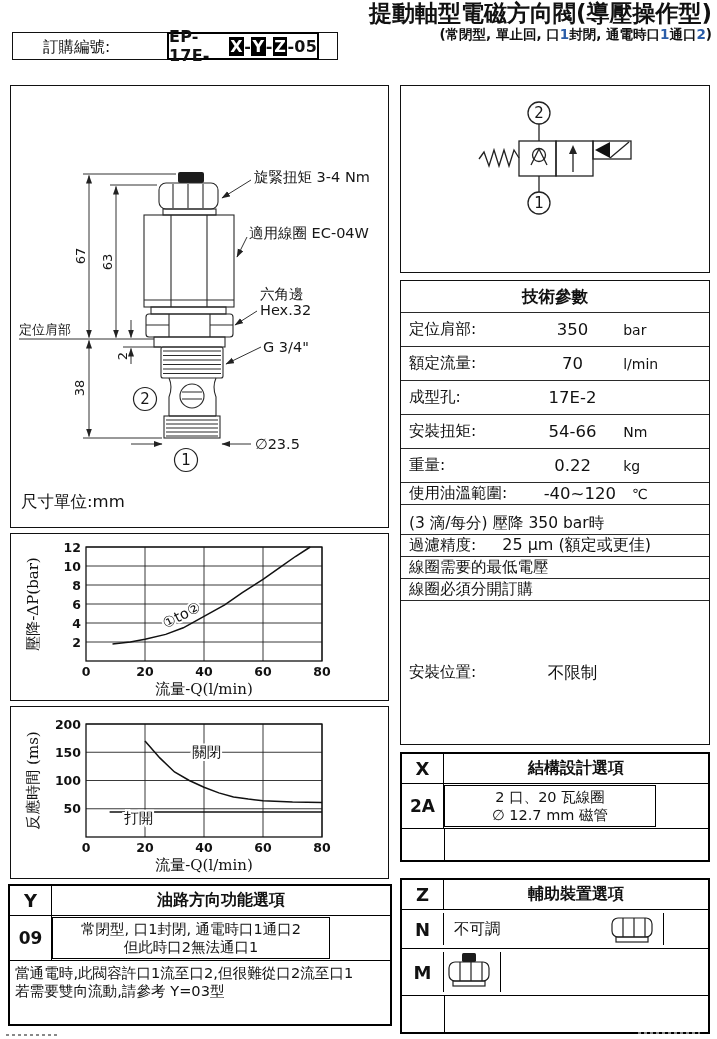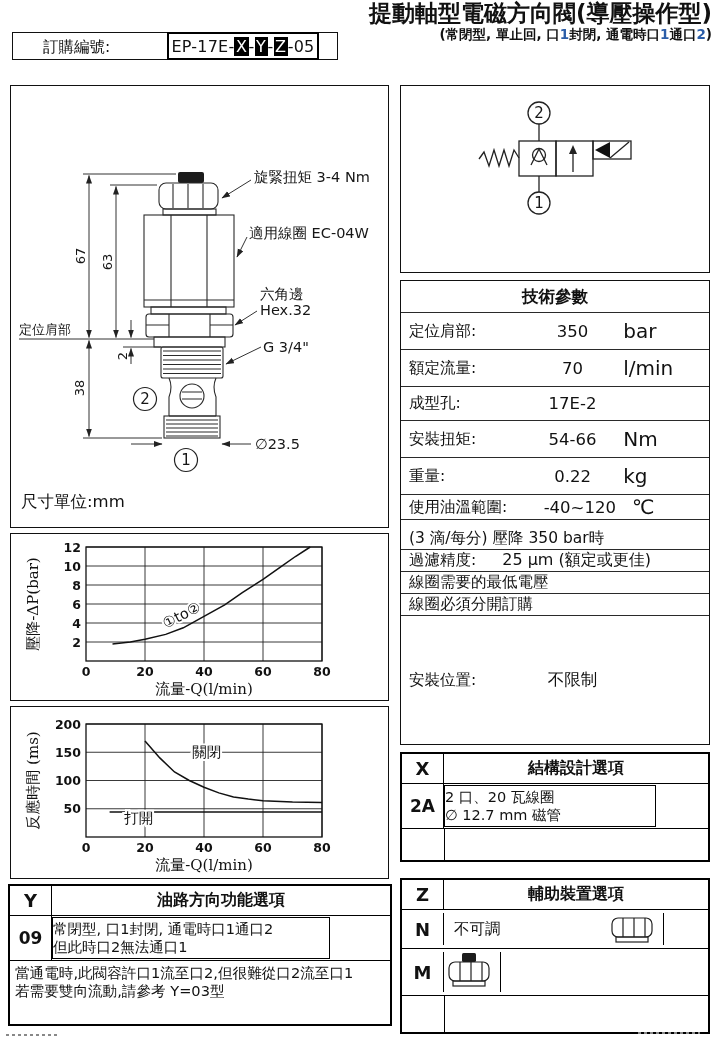--- a/index.html
+++ b/index.html
@@ -13,52 +13,52 @@
   #title-block{position:absolute;right:5px;top:1px;text-align:right;width:600px;}
   .title{font-size:23px;font-weight:bold;line-height:1.1;}
   .subtitle{font-size:13.5px;font-weight:bold;margin-top:0px;}
   .subtitle .num{color:#2b5da8;}
   
   #order-box{position:absolute;left:12px;top:32px;width:326px;height:28px;
     border:1px solid #111;box-sizing:border-box;}
   #order-label{position:absolute;left:30px;top:4px;font-size:15.5px;}
   #order-code{position:absolute;left:154px;top:-1px;width:152px;height:28px;
     border:2px solid #000;box-sizing:border-box;display:flex;align-items:center;
-    justify-content:center;font-weight:normal;font-size:16px;letter-spacing:0.2px;}
+    justify-content:center;font-weight:bold;font-size:16px;letter-spacing:0.2px;}
   #order-code .inv{background:#000;color:#fff;padding:0 1.5px;}
   
   #drawing-panel{left:10px;top:85px;width:379px;height:443px;border:1.4px solid #111;}
   #chart1-panel{left:10px;top:533px;width:379px;height:168px;border:1.4px solid #111;}
   #chart2-panel{left:10px;top:706px;width:379px;height:173px;border:1.4px solid #111;}
   #symbol-panel{left:400px;top:85px;width:310px;height:188px;border:1.4px solid #111;}
   #tech-panel{left:400px;top:280px;width:310px;height:465px;border:1.8px solid #111;
     display:flex;flex-direction:column;}
   #xtable{left:400px;top:752px;width:310px;height:110px;border:2px solid #000;}
   #ztable{left:400px;top:878px;width:310px;height:156px;border:2px solid #000;}
   #ytable{left:8px;top:884px;width:384px;height:142px;border:2px solid #000;}
   
   .thead{font-weight:bold;text-align:center;font-size:16.5px;padding:5px 0 4px 0;}
   .trow{border-top:1px solid #2a2a2a;padding:0 8px;font-size:15.5px;}
   .trow.std{display:grid;grid-template-columns:40% 32% 28%;align-items:center;padding:6px 8px;}
   .trow.temp{display:grid;grid-template-columns:42% 33% 25%;align-items:center;}
   .tval{text-align:center;font-size:16.5px;}
-  .tunit{font-size:20px;padding-left:4px;}
+  .tunit{font-size:14px;padding-left:4px;}
   .mline{display:flex;align-items:baseline;}
   .mval{margin-left:26px;font-size:16px;}
   .l2{margin-top:8px;}
   .trow.grow{flex:1;}
   
   .opt-head{display:flex;border-bottom:1px solid #000;align-items:stretch;}
   .ocode{width:42px;border-right:1px solid #000;display:flex;align-items:center;
     justify-content:center;font-weight:bold;font-size:18px;box-sizing:border-box;flex:none;}
   .otitle{flex:1;display:flex;align-items:center;justify-content:center;
     font-weight:bold;font-size:16px;padding:4px 0;}
   .orow{display:flex;border-bottom:1px solid #000;align-items:stretch;}
   .orow .ocode{font-size:17px;}
-  .obox{flex:1;border:1px solid #000;margin:1px 0;text-align:left;
+  .obox{flex:1;border:1px solid #000;margin:1px 0;text-align:center;
     font-size:14.5px;line-height:1.25;padding:2px 0;}
   .ospacer{width:52px;flex:none;}
   .oempty{display:flex;flex:1;}
   .ocode-cont{width:42px;border-right:1px solid #000;flex:none;}
   .ynotes{padding:3px 5px;font-size:14.6px;line-height:1.24;}
   
   .zrow{display:flex;align-items:center;border-bottom:1px solid #000;padding:3px 0;}
   .zrow .zlabel{flex:1;padding-left:10px;font-size:15.5px;}
   .zicon{margin-right:6px;display:flex;align-items:center;}
   .zdiv{width:1px;background:#000;align-self:stretch;flex:none;}

